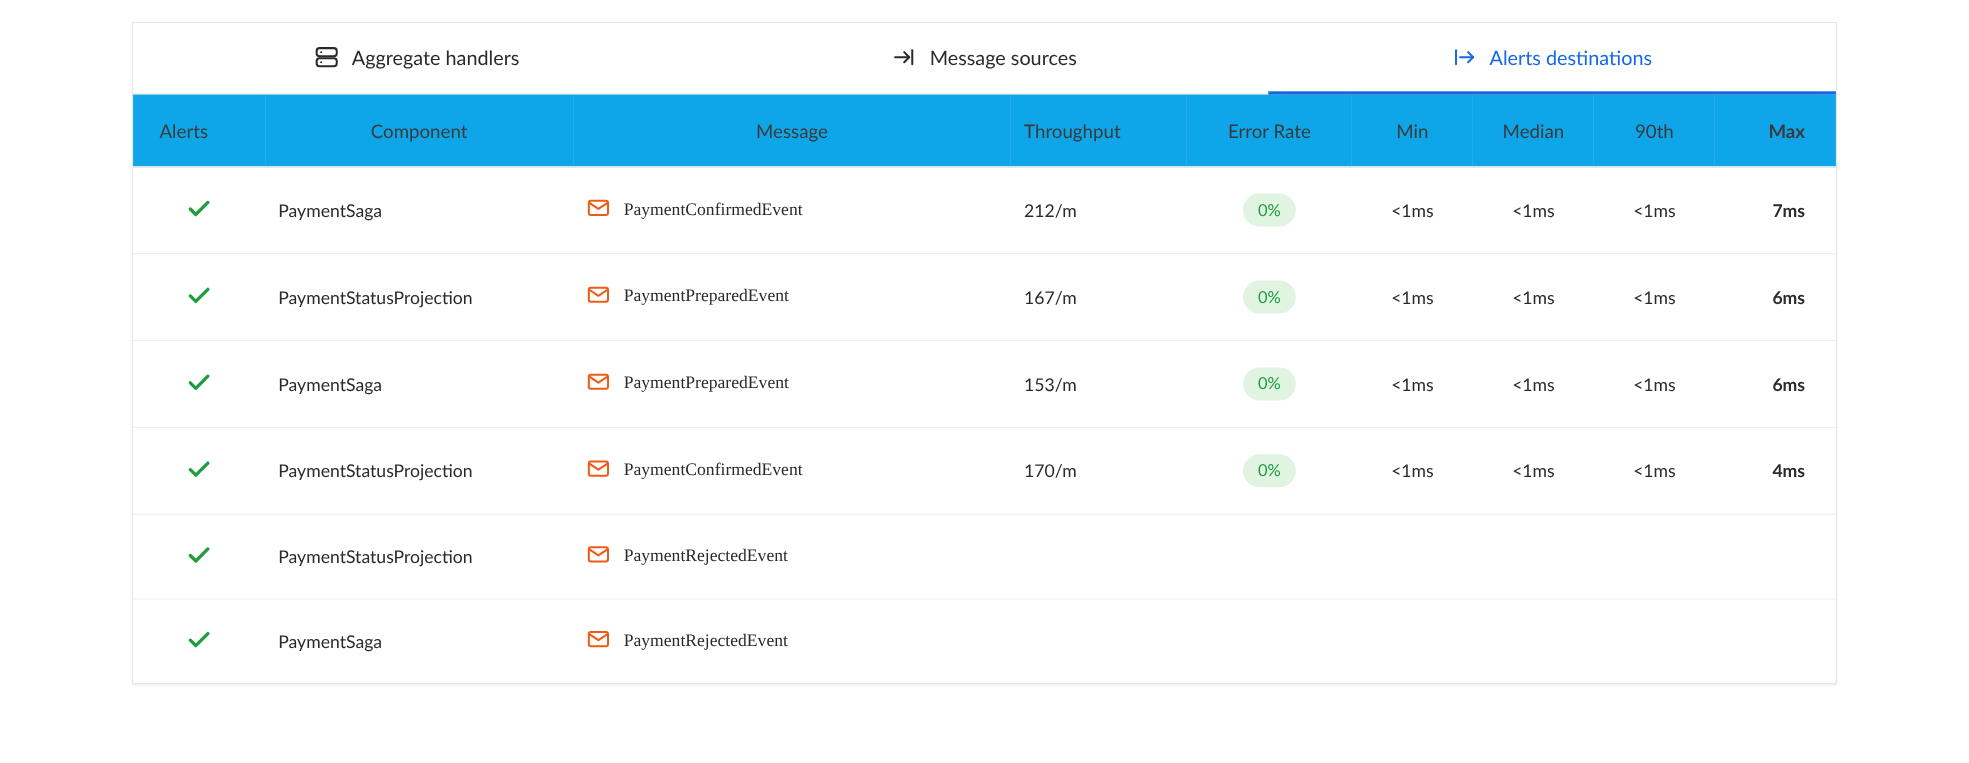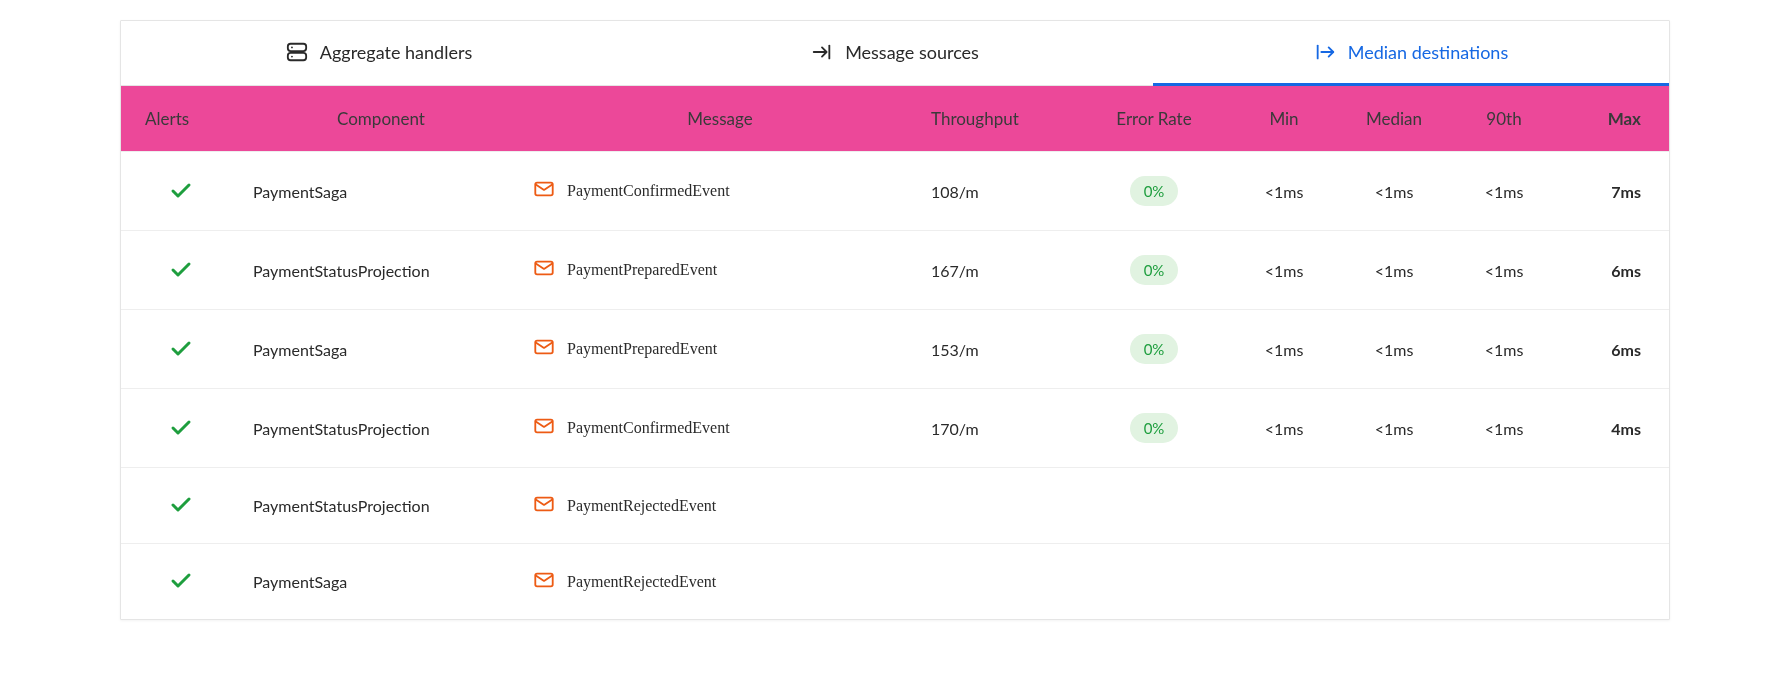--- a/index.html
+++ b/index.html
@@ -40,21 +40,21 @@
   .tab.active {
     color: #1668e3;
     border-bottom-color: #1668e3;
   }
   .tab-icon { display:inline-flex; }
   table {
     width: 100%;
     border-collapse: collapse;
   }
   thead tr {
-    background: #ec4899;
+    background: #0ea5e9;
   }
   th {
     text-align: center;
     font-weight: 400;
     color: #3a3a3a;
     padding: 22px 12px;
     font-size: 17px;
   }
   tbody tr {
     border-top: 1px solid #eee;
@@ -114,21 +114,21 @@
       <span>Message sources</span>
     </div>
     <div class="tab active">
       <span class="tab-icon">
         <svg width="22" height="22" viewBox="0 0 24 24" fill="none" stroke="#1668e3" stroke-width="2" stroke-linecap="round" stroke-linejoin="round">
             <path d="M4 5v14"></path>
             <path d="M8 12h13"></path>
             <path d="M16 7l5 5-5 5"></path>
           </svg>
       </span>
-      <span>Median destinations</span>
+      <span>Alerts destinations</span>
     </div>
   </div>
 
   <table>
     <thead>
       <tr>
         <th class="col-alerts">Alerts</th>
         <th class="col-component">Component</th>
         <th class="col-message">Message</th>
         <th class="col-throughput">Throughput</th>
@@ -147,21 +147,21 @@
           <td class="col-component">PaymentSaga</td>
           <td class="col-message">
             <div class="col-message-cell">
               <span class="icon-mail"><svg width="22" height="22" viewBox="0 0 24 24" fill="none" stroke="#ed5b14" stroke-width="2" stroke-linecap="round" stroke-linejoin="round">
                   <rect x="2.5" y="5" width="19" height="14" rx="2"></rect>
                   <polyline points="3 7 12 13 21 7"></polyline>
                 </svg></span>
               <span>PaymentConfirmedEvent</span>
             </div>
           </td>
-          <td class="col-throughput">108/m</td>
+          <td class="col-throughput">212/m</td>
           <td class="col-error"><span class="badge-error">0%</span></td>
           <td class="col-num">&lt;1ms</td>
           <td class="col-num">&lt;1ms</td>
           <td class="col-num">&lt;1ms</td>
           <td class="col-num col-max">7ms</td>
         </tr>
         <tr>
           <td class="col-alerts"><span class="icon-check"><svg width="24" height="24" viewBox="0 0 24 24" fill="none" stroke="#1e9e3e" stroke-width="3" stroke-linecap="round" stroke-linejoin="round">
                 <polyline points="4 13 9 18 20 7"></polyline>
               </svg></span></td>

